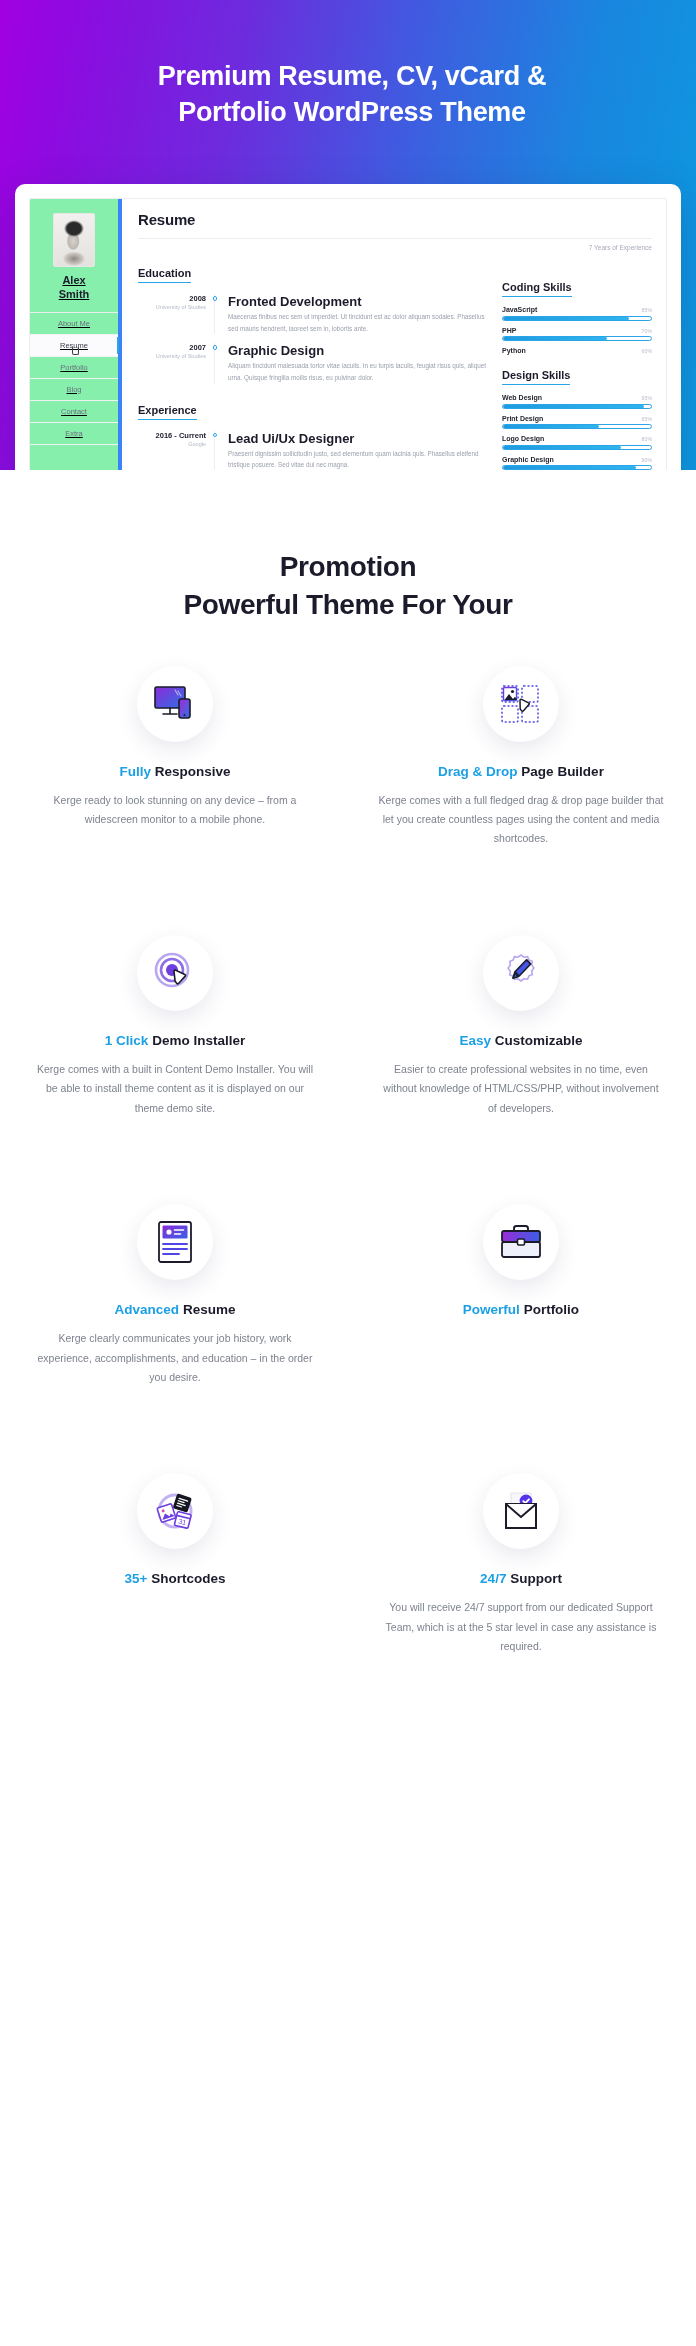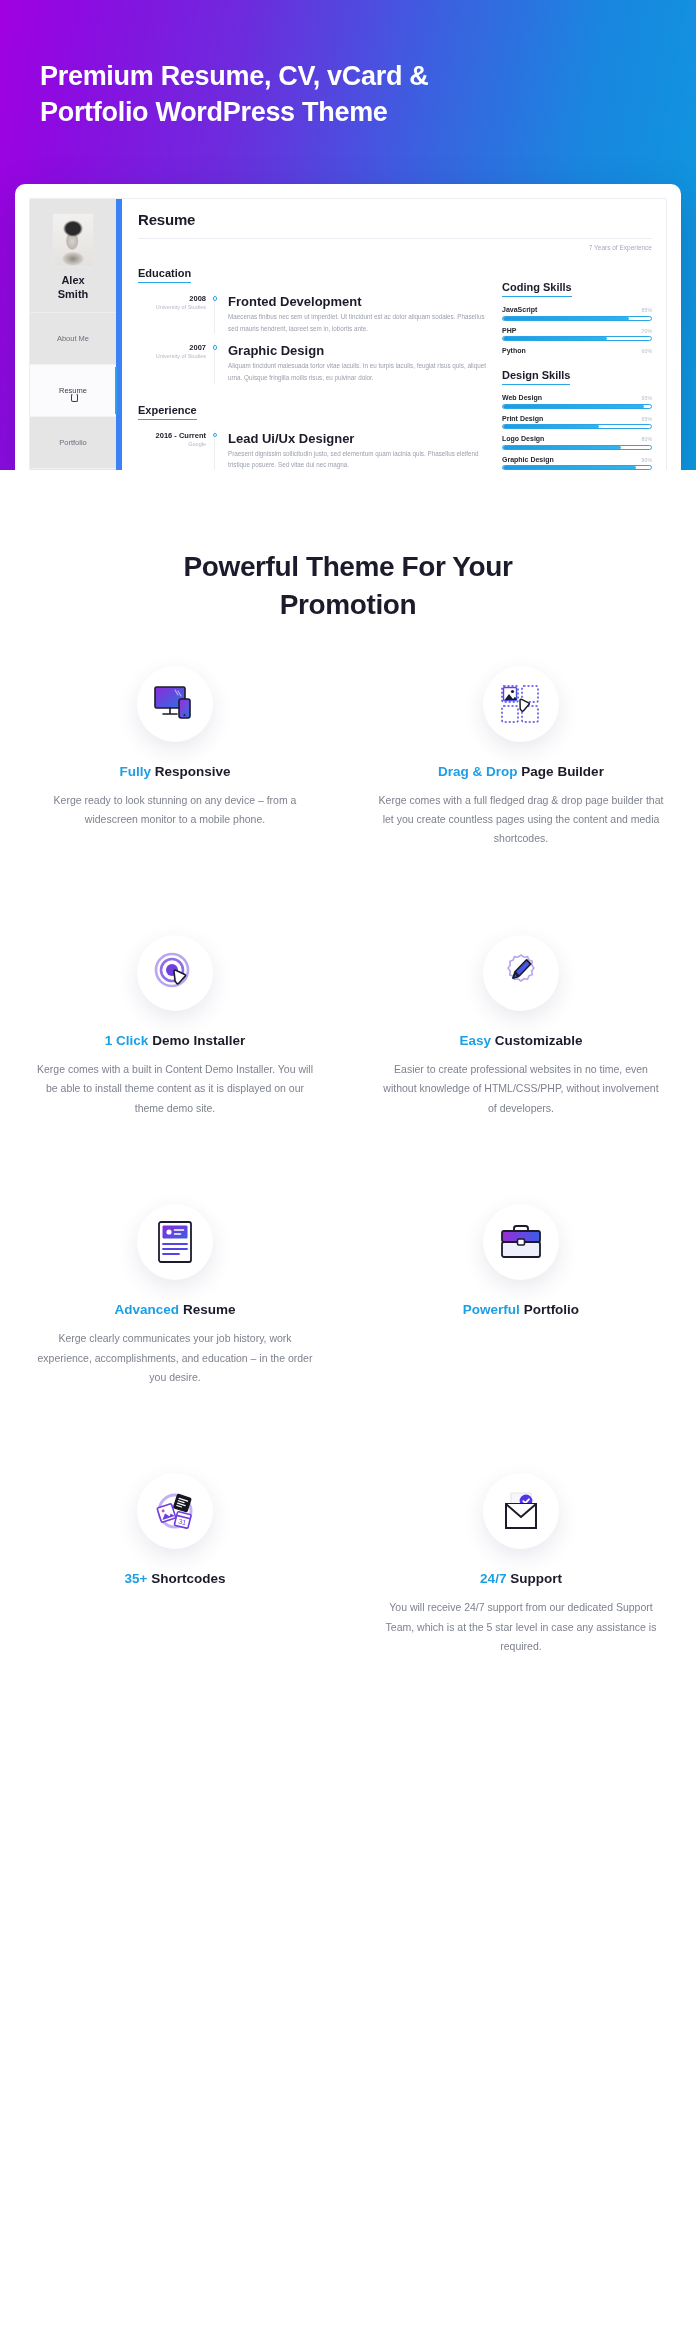--- a/index.html
+++ b/index.html
@@ -13,21 +13,21 @@
 
   
   .hero {
     position: relative;
     height: 470px;
     background: linear-gradient(100deg, #a100e0 0%, #8a0de0 12%, #6d2bdd 32%, #3f5ce0 55%, #1a86df 78%, #0b9ae0 100%);
     overflow: hidden;
   }
   .hero-title {
     padding: 58px 32px 0 40px;
-    text-align: left;
+    text-align: center;
     color: #ffffff;
     font-size: 27px;
     font-weight: bold;
     line-height: 1.35;
     letter-spacing: -0.3px;
   }
 
   
   .resume-card {
     position: absolute;
@@ -47,44 +47,45 @@
     height: 100%;
     border: 1px solid #eceef3;
     border-radius: 2px;
     overflow: hidden;
   }
 
   
   .rs-side {
     width: 92px;
     flex: 0 0 92px;
-    border-right: 6px solid #3b82f6;
-    background: #e5e5e5;
+    border-right: 4px solid #3b82f6;
+    background: #86efac;
     text-align: center;
     padding-top: 10px;
+    text-decoration: underline;
   }
   .rs-avatar {
     width: 42px; height: 54px;
     margin: 4px auto 7px auto;
     border-radius: 2px;
     background:
       radial-gradient(ellipse 13px 11px at 50% 28%, #2a2a2a 0%, #2a2a2a 55%, rgba(60,60,60,0.2) 72%, rgba(255,255,255,0) 78%),
       radial-gradient(ellipse 9px 13px at 48% 52%, #d8d3cd 0%, #bdb7b0 60%, rgba(255,255,255,0) 72%),
       radial-gradient(ellipse 14px 9px at 50% 86%, #8d8880 0%, #cfcac4 65%, rgba(255,255,255,0) 80%),
       linear-gradient(175deg, #f2f1ef 0%, #e4e2df 100%);
     border: 1px solid #e7e7e7;
   }
   .rs-name {
     font-size: 11px; font-weight: bold; color: #1b1b2b;
     line-height: 1.25; padding-bottom: 10px;
   }
   .rs-nav { border-top: 1px solid #ebedf2; }
   .rs-nav-item {
     font-size: 7.5px; color: #6b6f7d;
-    padding: 21px 0;
+    padding: 6px 0;
     border-bottom: 1px solid #f1f2f6;
     position: relative;
   }
   .rs-nav-item.active {
     background: #fbfbfd; color: #3a3d49; font-weight: normal;
   }
   .rs-nav-item.active::after {
     content: ""; position: absolute; right: -1px; top: 2px; bottom: 2px;
     width: 2px; background: #2aa6e8;
   }
@@ -359,22 +360,22 @@
 
           </div>
         </div>
       </div>
 
     </div>
   </div>
 </div>
 
 <div class="sec-heading">
+  <div>Promotion</div>
   <div>Powerful Theme For Your</div>
-  <div>Promotion</div>
 </div>
 
 <div class="features" id="features-grid">
     <div class="feature">
       <div class="f-iconwrap">
         <svg width="44" height="40" viewBox="0 0 44 40">
           <defs>
             <linearGradient id="g1" x1="0" y1="0" x2="1" y2="1">
               <stop offset="0" stop-color="#8b2bd8"></stop>
               <stop offset="1" stop-color="#2f6fe6"></stop>

